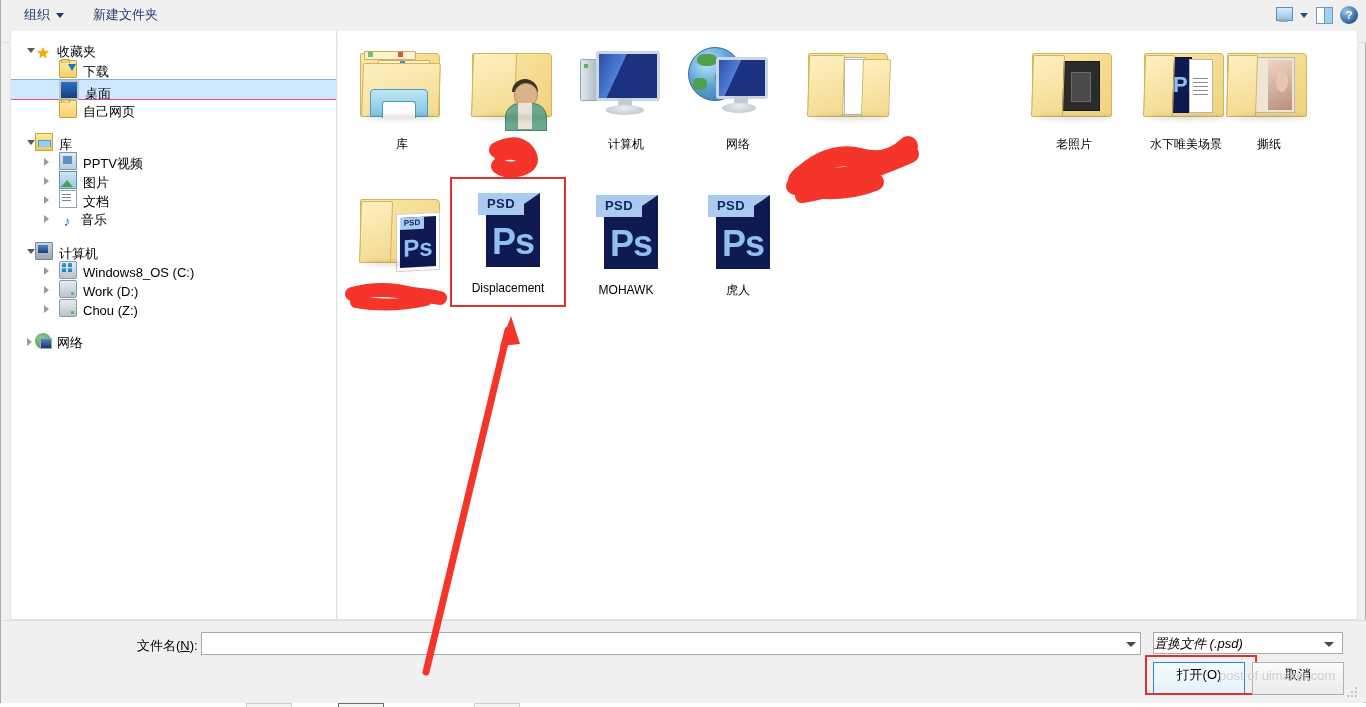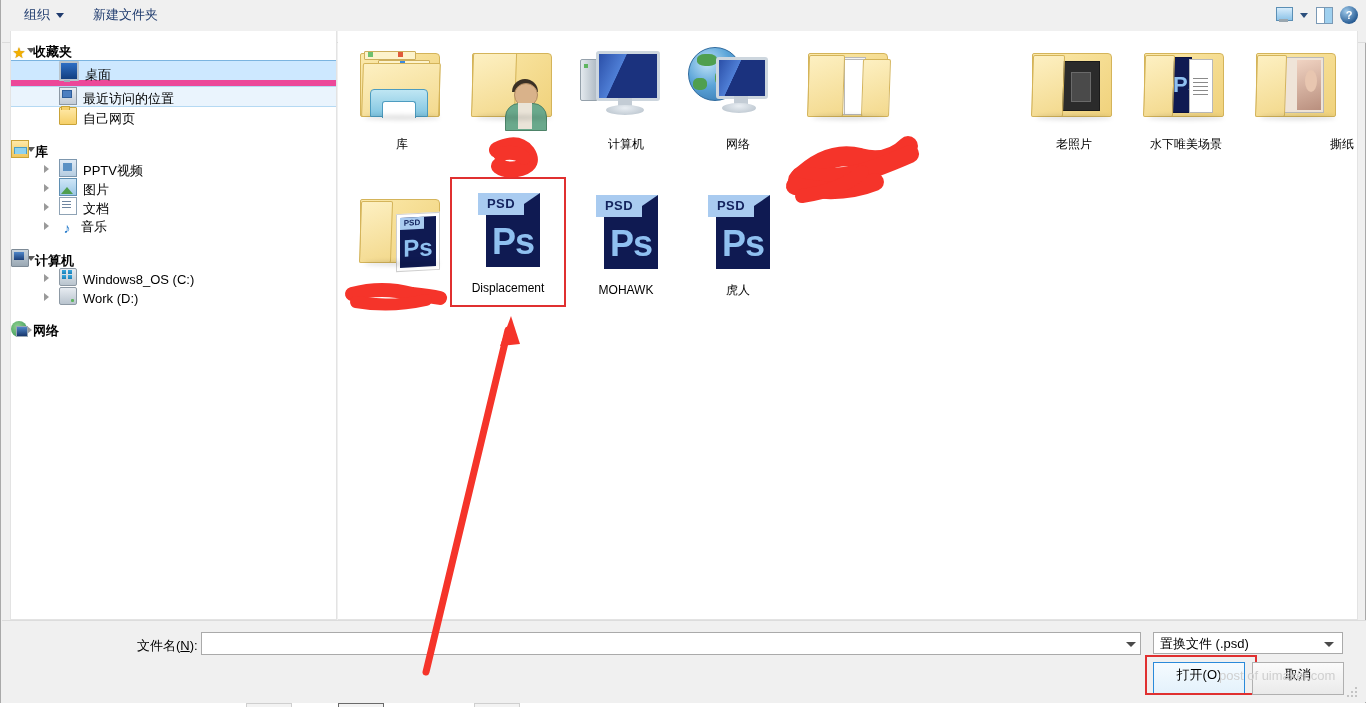--- a/index.html
+++ b/index.html
@@ -62,37 +62,37 @@
   .sidebar{
     position:absolute;left:9px;top:31px;width:327px;height:589px;
     background:#ffffff;border:1px solid #e3e3e3;border-top:none;
     overflow:hidden;box-sizing:border-box;
   }
   .tree{padding-top:10px;}
   .node{
     position:relative;height:19px;line-height:19px;font-size:13px;
     white-space:nowrap;cursor:default;color:#000;
   }
-  .node.sel{background:#cde8ff;border-top:1px solid #7bb4e0;border-bottom:6px solid #ec4899;}
+  .node.sel{background:#cde8ff;border-top:1px solid #7bb4e0;border-bottom:1px solid #ec4899;}
   .node.hov{background:#eaf4fd;border-top:1px solid #b5d9f3;border-bottom:1px solid #b5d9f3;}
   .node .lbl{vertical-align:middle;}
   .exp{
     position:absolute;left:0;top:5px;width:9px;height:9px;
   }
   .exp.closed{
     width:0;height:0;border-left:5px solid #9a9a9a;
     border-top:4px solid transparent;border-bottom:4px solid transparent;
     top:6px;
   }
   .exp.open{
     width:0;height:0;border-top:5px solid #5a5a5a;
     border-left:4px solid transparent;border-right:4px solid transparent;
     top:7px;
   }
-  .lvl0{font-weight:bold;}
+  .lvl0{padding-left:24px;}
   .lvl0 .exp{left:16px;}
   .lvl1{padding-left:48px;}
   .lvl1 .exp{left:33px;}
   .ic{display:inline-block;width:16px;height:16px;vertical-align:-3px;margin-right:6px;position:relative;}
 
   
   .ic-star{color:#f3b000;font-size:15px;line-height:16px;text-align:center;text-shadow:0 0 1px #b57d00;}
   .ic-folder{background:linear-gradient(#ffe9a8,#f5cf68);border:1px solid #c9a338;border-radius:1px;}
   .ic-folder:after{content:"";position:absolute;left:1px;top:-2px;width:7px;height:3px;background:#f5cf68;border:1px solid #c9a338;border-bottom:none;border-radius:1px 1px 0 0;}
   .ic-dl:before{content:"";position:absolute;left:8px;top:3px;width:0;height:0;border-left:4px solid transparent;border-right:4px solid transparent;border-top:7px solid #1e72c4;z-index:2;}
@@ -208,21 +208,21 @@
   }
   .fn-combo{
     position:absolute;left:1120px;top:632px;width:20px;height:23px;
     background:#fff;border:1px solid #aaa;border-left:none;box-sizing:border-box;cursor:default;
   }
   .fn-combo .ca{position:absolute;left:5px;top:9px;width:0;height:0;
     border-left:5px solid transparent;border-right:5px solid transparent;border-top:5px solid #4a4a4a;}
   .filter{
     position:absolute;left:1152px;top:632px;width:190px;height:22px;
     background:#fff;border:1px solid #aaa;box-sizing:border-box;font-size:13px;
-    line-height:21px;padding-left:6px;cursor:default;
+    line-height:21px;cursor:default;font-style:italic;
   }
   .filter .ca{position:absolute;right:8px;top:9px;width:0;height:0;
     border-left:5px solid transparent;border-right:5px solid transparent;border-top:5px solid #4a4a4a;}
 
   .btn{
     position:absolute;height:33px;background:linear-gradient(#fbfbfb,#eaeaea);
     border:1px solid #b0b0b0;font-size:13px;text-align:center;line-height:23px;cursor:default;
     box-sizing:border-box;
   }
   .btn-open{left:1152px;top:662px;width:92px;border:1px solid #2a8ada;
@@ -266,25 +266,25 @@
 
   </div>
 
   <div class="sidebar">
     <div class="tree">
 
       <div class="node lvl0">
         <span class="exp open"></span>
         <span class="ic ic-star">★</span><span class="lbl">收藏夹</span>
       </div>
+      <div class="node lvl1">
+        <span class="ic ic-folder ic-dl"></span><span class="lbl">下载</span>
+      </div>
       <div class="node lvl1 sel">
         <span class="ic ic-desktop"></span><span class="lbl">桌面</span>
-      </div>
-      <div class="node lvl1 hov">
-        <span class="ic ic-recent"></span><span class="lbl">最近访问的位置</span>
       </div>
       <div class="node lvl1">
         <span class="ic ic-folder"></span><span class="lbl">自己网页</span>
       </div>
 
       <div class="gap"></div>
 
       <div class="node lvl0">
         <span class="exp open"></span>
         <span class="ic ic-lib"></span><span class="lbl">库</span>
@@ -312,20 +312,24 @@
         <span class="exp open"></span>
         <span class="ic ic-pc"></span><span class="lbl">计算机</span>
       </div>
       <div class="node lvl1">
         <span class="exp closed"></span>
         <span class="ic ic-os"></span><span class="lbl">Windows8_OS (C:)</span>
       </div>
       <div class="node lvl1">
         <span class="exp closed"></span>
         <span class="ic ic-hdd"></span><span class="lbl">Work (D:)</span>
+      </div>
+      <div class="node lvl1">
+        <span class="exp closed"></span>
+        <span class="ic ic-hdd"></span><span class="lbl">Chou (Z:)</span>
       </div>
 
       <div class="gap"></div>
 
       <div class="node lvl0">
         <span class="exp closed"></span>
         <span class="ic ic-net"></span><span class="lbl">网络</span>
       </div>
 
     </div>
@@ -433,21 +437,21 @@
           <div class="page" style="left:45px;top:10px;width:22px;height:52px;">
             <div style="position:absolute;left:3px;top:18px;width:15px;height:1px;background:#8a8a8a;box-shadow:0 4px 0 #8a8a8a,0 8px 0 #8a8a8a,0 12px 0 #8a8a8a,0 16px 0 #8a8a8a;"></div>
           </div>
           <div class="front" style="left:0;width:28px;height:60px;top:6px;"></div>
           <div class="shadow"></div>
         </div>
       </div>
       <div class="cap">水下唯美场景</div>
     </div>
 
-    <div class="item" style="left:904px;top:4px;text-align:right;">
+    <div class="item" style="left:875px;top:4px;">
       <div class="thumb">
         <div class="fold">
           <div class="back"></div>
           <div class="page" style="left:26px;top:8px;width:40px;height:54px;background:#efe4d8;">
             <div style="position:absolute;left:14px;top:2px;right:2px;bottom:2px;background:linear-gradient(160deg,#f0d3c2,#b98f7e);"></div>
             <div style="position:absolute;left:22px;top:12px;width:12px;height:22px;border-radius:50%;background:#e8c6b0;"></div>
           </div>
           <div class="front" style="left:0;width:28px;height:60px;top:6px;"></div>
           <div class="shadow"></div>
         </div>

